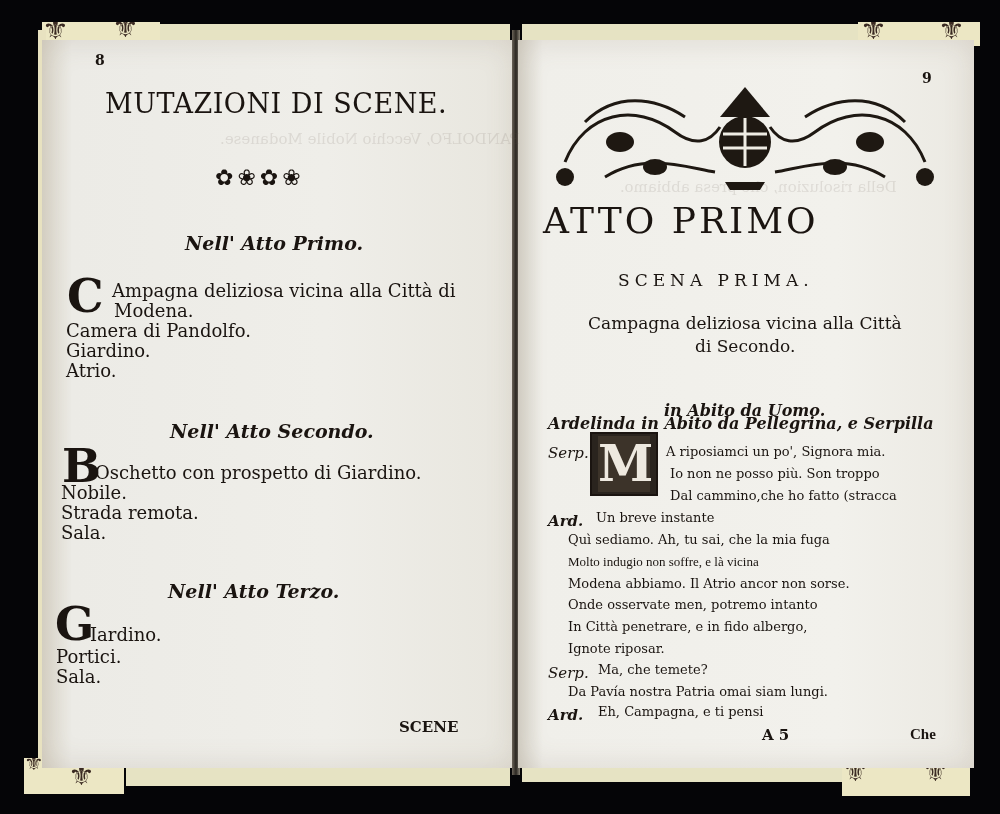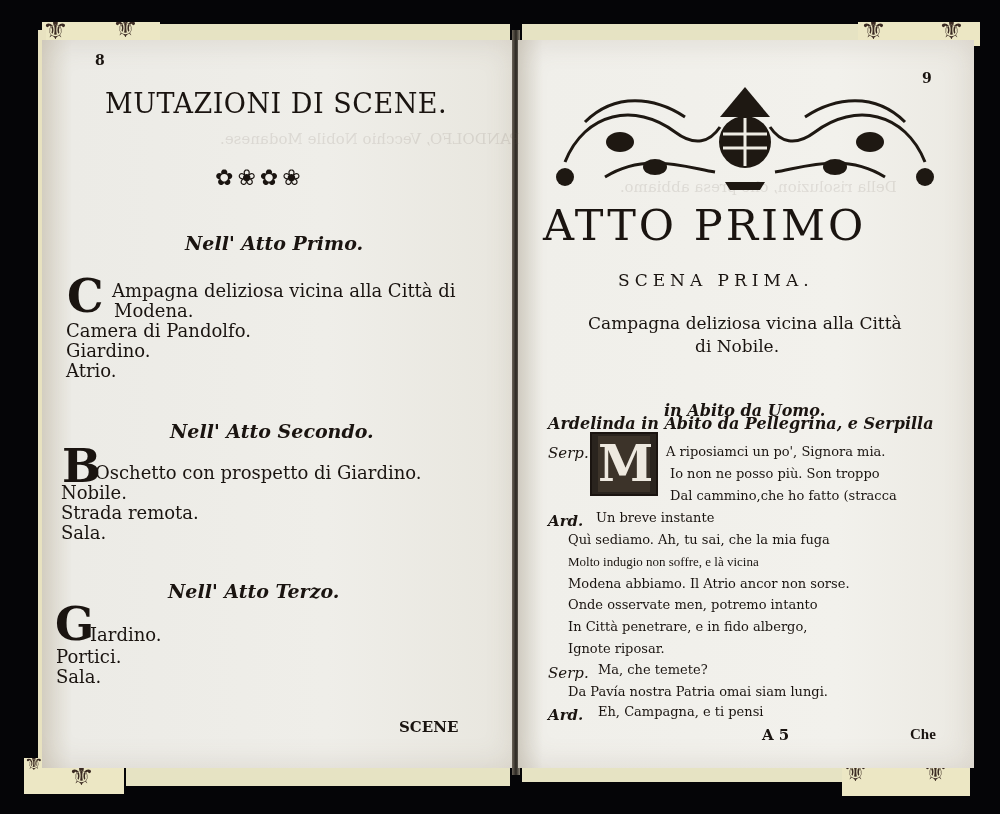--- a/index.html
+++ b/index.html
@@ -13,21 +13,21 @@
   .gutter { position:absolute; left:512px; top:30px; width:8px; height:745px; background:linear-gradient(90deg,#6a6358,#2a2620,#8a8477); }
   .abs { position:absolute; white-space:nowrap; }
   .pagenum { font-size:14px; font-weight:bold; }
   .title-left { left:105px; top:88px; font-size:27px; letter-spacing:0.5px; }
   .fleurons { left:215px; top:165px; font-size:22px; letter-spacing:4px; }
   .act-heading { font-style:italic; font-size:19px; font-weight:bold; }
   .scene-line { font-size:18px; line-height:21px; }
   .dropcap { font-size:46px; line-height:40px; font-weight:bold; }
   .catch { font-size:15px; font-weight:bold; }
   .headpiece { left:545px; top:82px; width:400px; height:110px; }
-  .atto-primo { left:543px; top:200px; font-size:43px; letter-spacing:3px; }
+  .atto-primo { left:543px; top:200px; font-size:36px; letter-spacing:3px; }
   .scena { left:618px; top:270px; font-size:17px; letter-spacing:5px; }
   .place { font-size:17px; }
   .chars { font-style:italic; font-size:16px; font-weight:bold; }
   .speaker { font-style:italic; font-size:15px; }
   .verse { font-size:13px; }
   .mcap { left:590px; top:432px; width:64px; height:60px; background:#2a241e; border:2px solid #1a1410; display:flex; align-items:center; justify-content:center; }
   .mcap span { color:#eee9df; font-size:50px; font-family:"DejaVu Serif", serif; font-weight:bold; background:#3c3329; width:52px; text-align:center; line-height:56px; }
   .ghost { color:rgba(90,80,70,0.13); font-size:15px; transform:scaleX(-1); }
 </style>
 </head>
@@ -115,21 +115,21 @@
   <g stroke="#eeece4" stroke-width="3" fill="none">
     <path d="M178 52 L222 52"></path>
       <path d="M178 66 L222 66"></path>
       <path d="M200 36 L200 84"></path>
   </g>
 </svg>
 
 <div class="abs atto-primo">ATTO PRIMO</div>
 <div class="abs scena">SCENA PRIMA.</div>
 <div class="abs place" style="left:588px;top:313px;">Campagna deliziosa vicina alla Città</div>
-<div class="abs place" style="left:695px;top:336px;">di Nobile.</div>
+<div class="abs place" style="left:695px;top:336px;">di Secondo.</div>
 <div class="abs chars" style="left:548px;top:381px;margin-top:33px;">Ardelinda in Abito da Pellegrina, e Serpilla</div>
 <div class="abs chars" style="left:664px;top:401px;">in Abito da Uomo.</div>
 
 <div class="abs speaker" style="left:548px;top:444px;">Serp.</div>
 <div class="abs mcap">
   <span>M</span>
 </div>
 <div class="abs verse" style="left:666px;top:444px;">A riposiamci un po', Signora mia.</div>
 <div class="abs verse" style="left:670px;top:466px;">Io non ne posso più. Son troppo</div>
 <div class="abs verse" style="left:670px;top:488px;">Dal cammino,che ho fatto (stracca</div>

